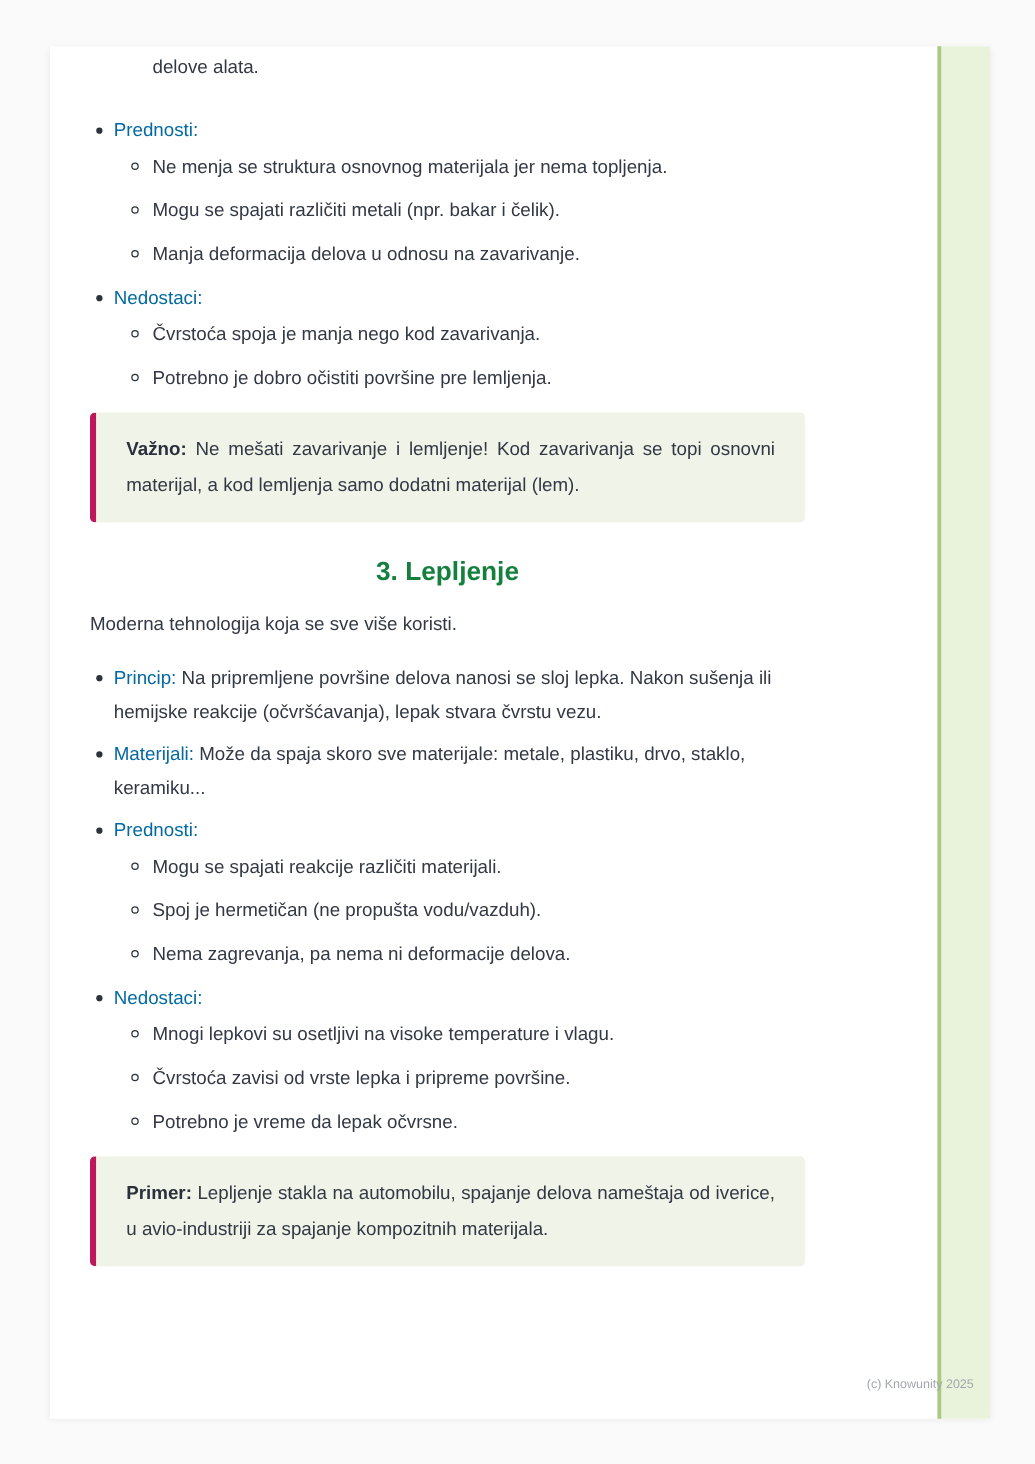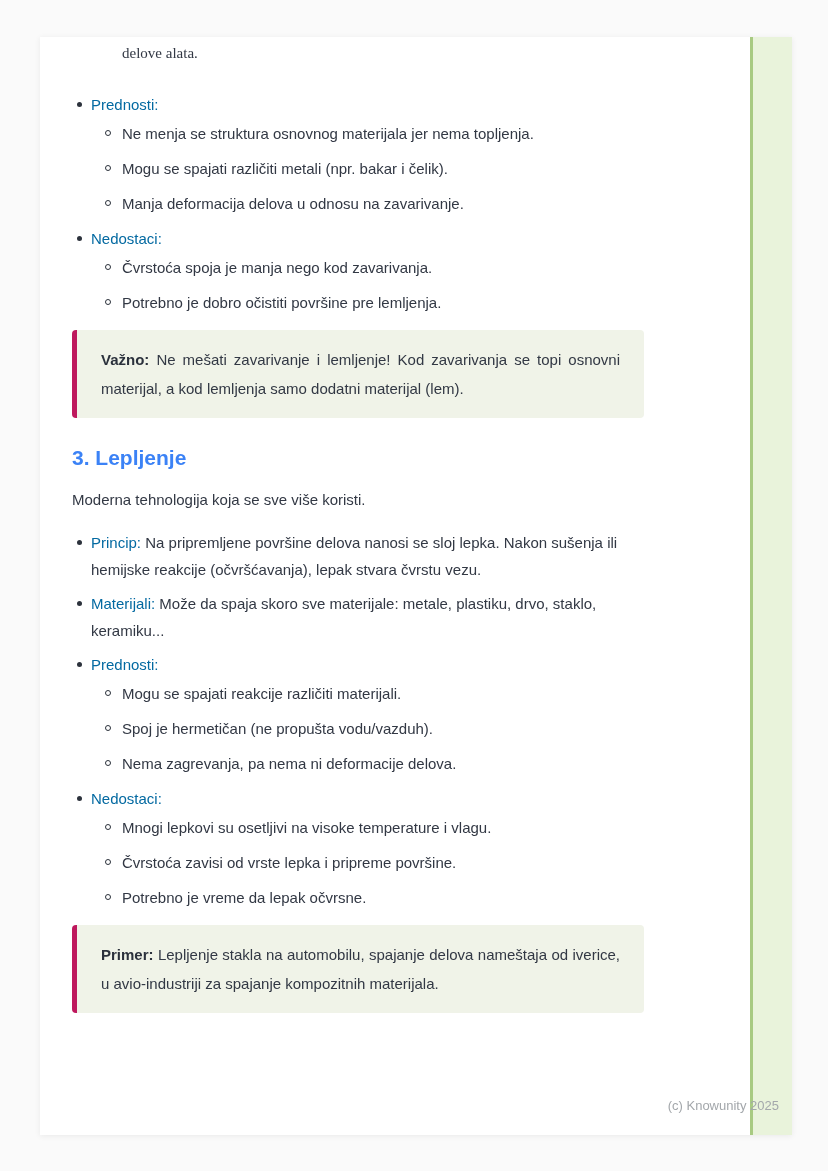--- a/index.html
+++ b/index.html
@@ -28,21 +28,20 @@
     position:absolute;top:0;left:32px;
     width:572px;
     padding-top:3px;
     font-size:15px;
     line-height:27px;
     z-index:1;
   }
   .fragment{
     padding-left:50px;
     margin:0 0 24px 0;
-    font-family:Liberation Serif, serif;
   }
   .li1{
     position:relative;
     padding-left:19px;
     margin-bottom:7px;
   }
   .li1::before{
     content:"";
     position:absolute;left:5px;top:11px;
     width:5px;height:5px;border-radius:50%;
@@ -70,29 +69,30 @@
     border-radius:4px;
     padding:15px 24px;
     line-height:29px;
     text-align:justify;
     margin:14px 0 26px 0;
   }
   .callout .lbl{font-weight:bold;color:#2b313c;}
   h2.section-heading{
     font-size:21px;
     line-height:28px;
-    color:#3b82f6;
+    color:#15803d;
     font-weight:bold;
     margin:26px 0 14px 0;
+    text-align:center;
   }
   .intro{margin:0 0 16px 0;}
   .watermark{
     position:absolute;
     right:13px;bottom:22px;
-    font-size:13px;
+    font-size:10px;
     color:#a3a7ab;
     z-index:2;
   }
 </style>
 </head>
 <body>
 
 <div class="page">
 
   <div class="stripe"></div>

